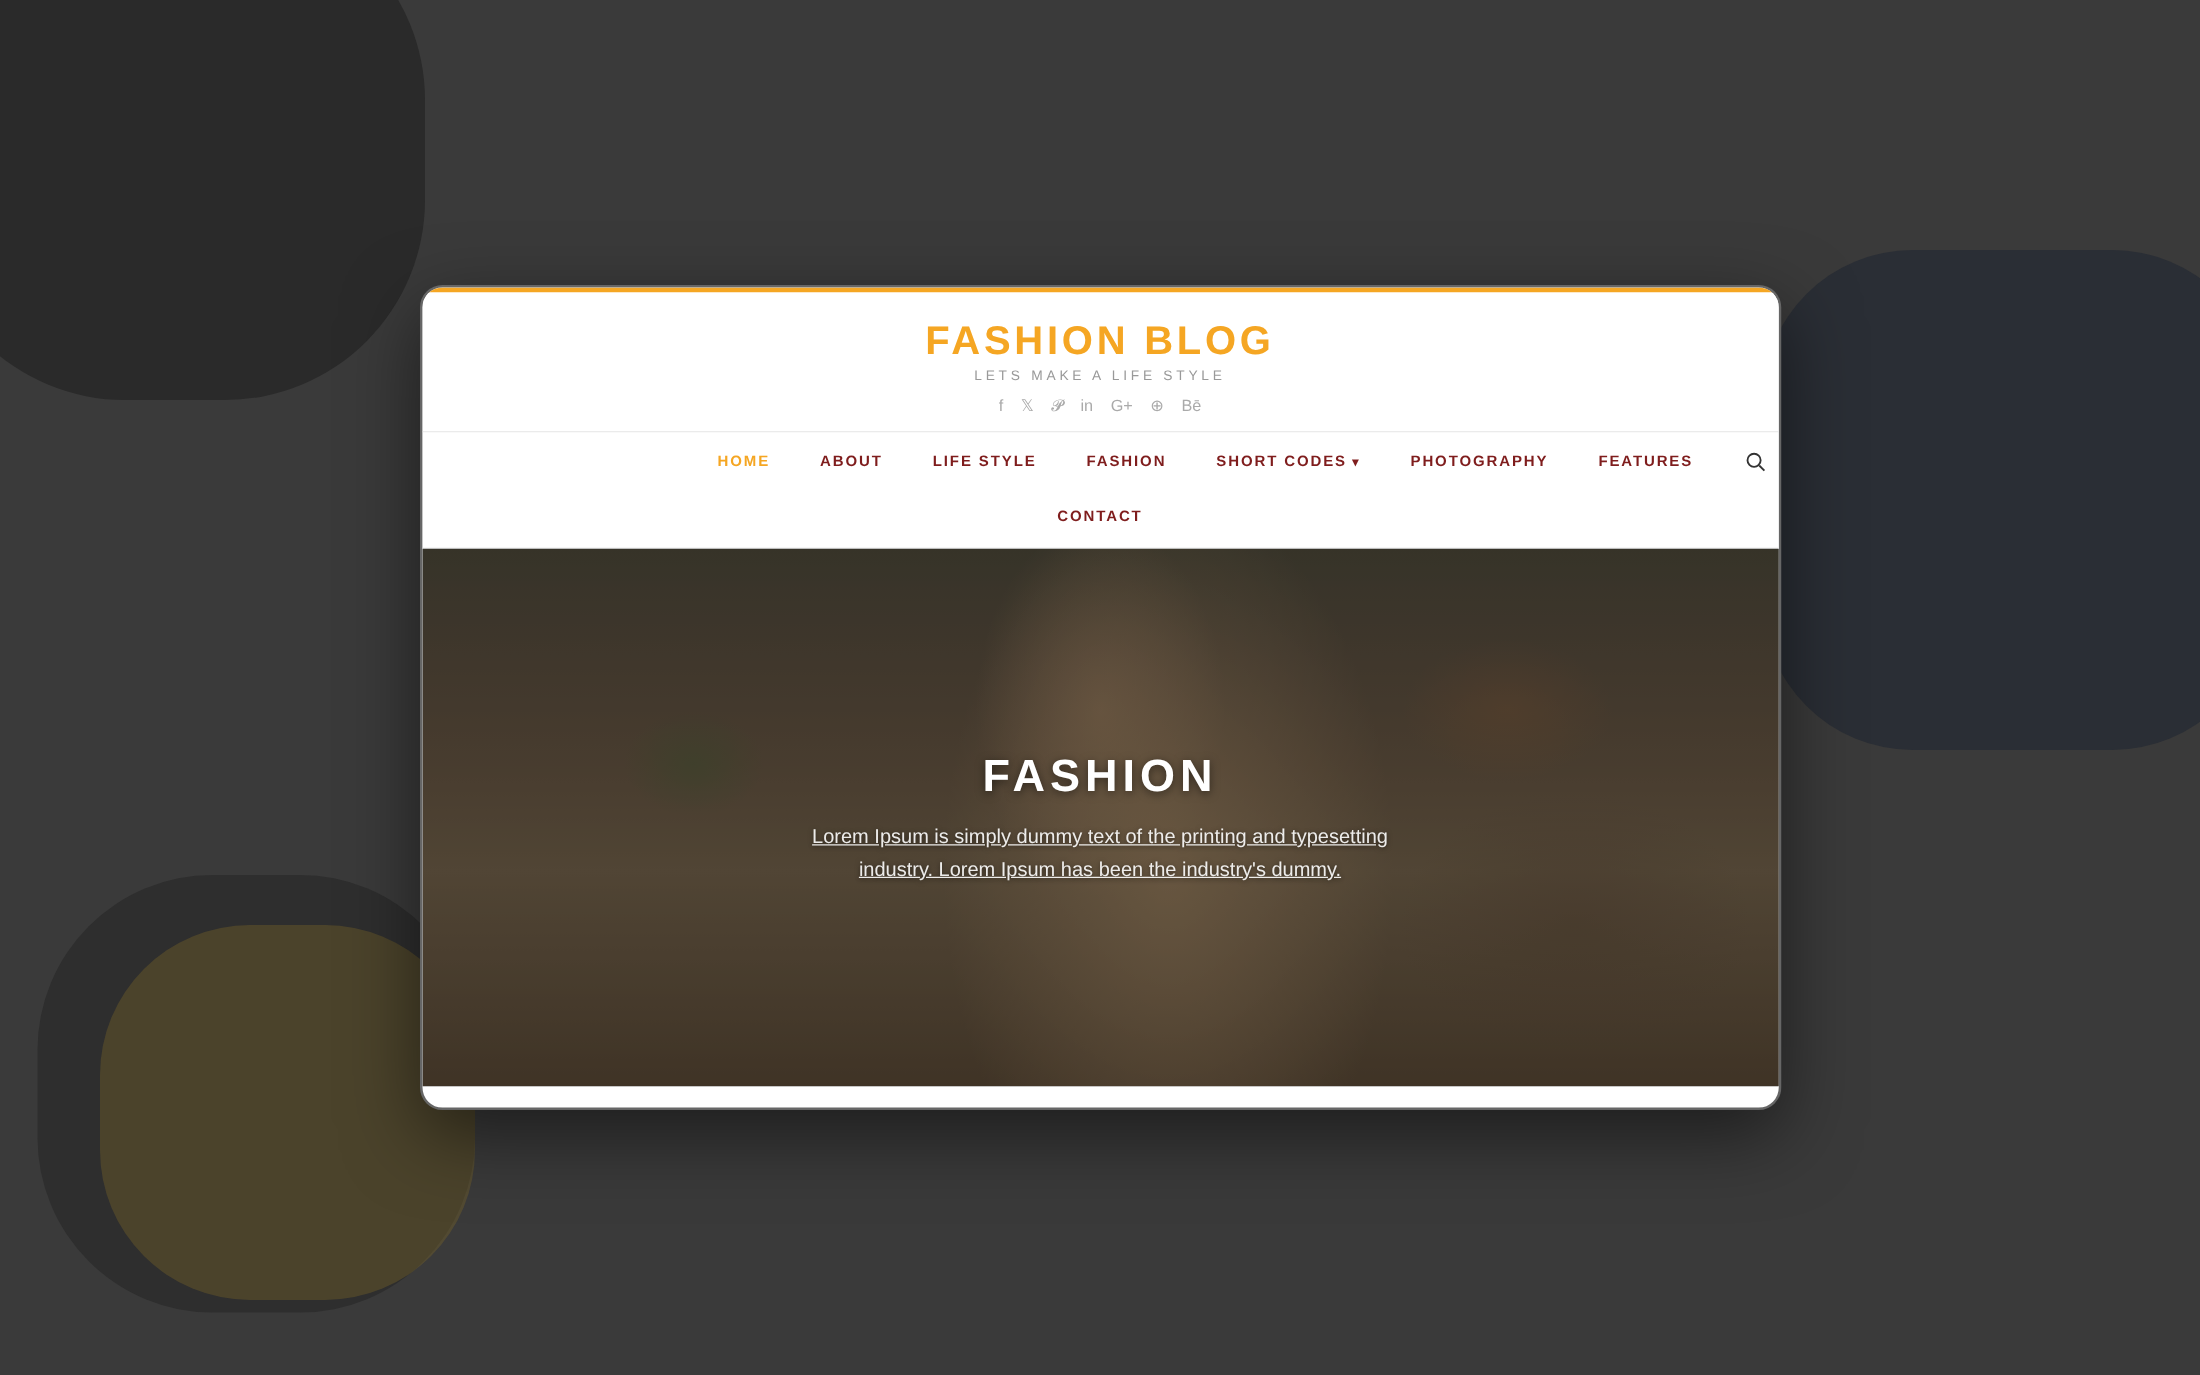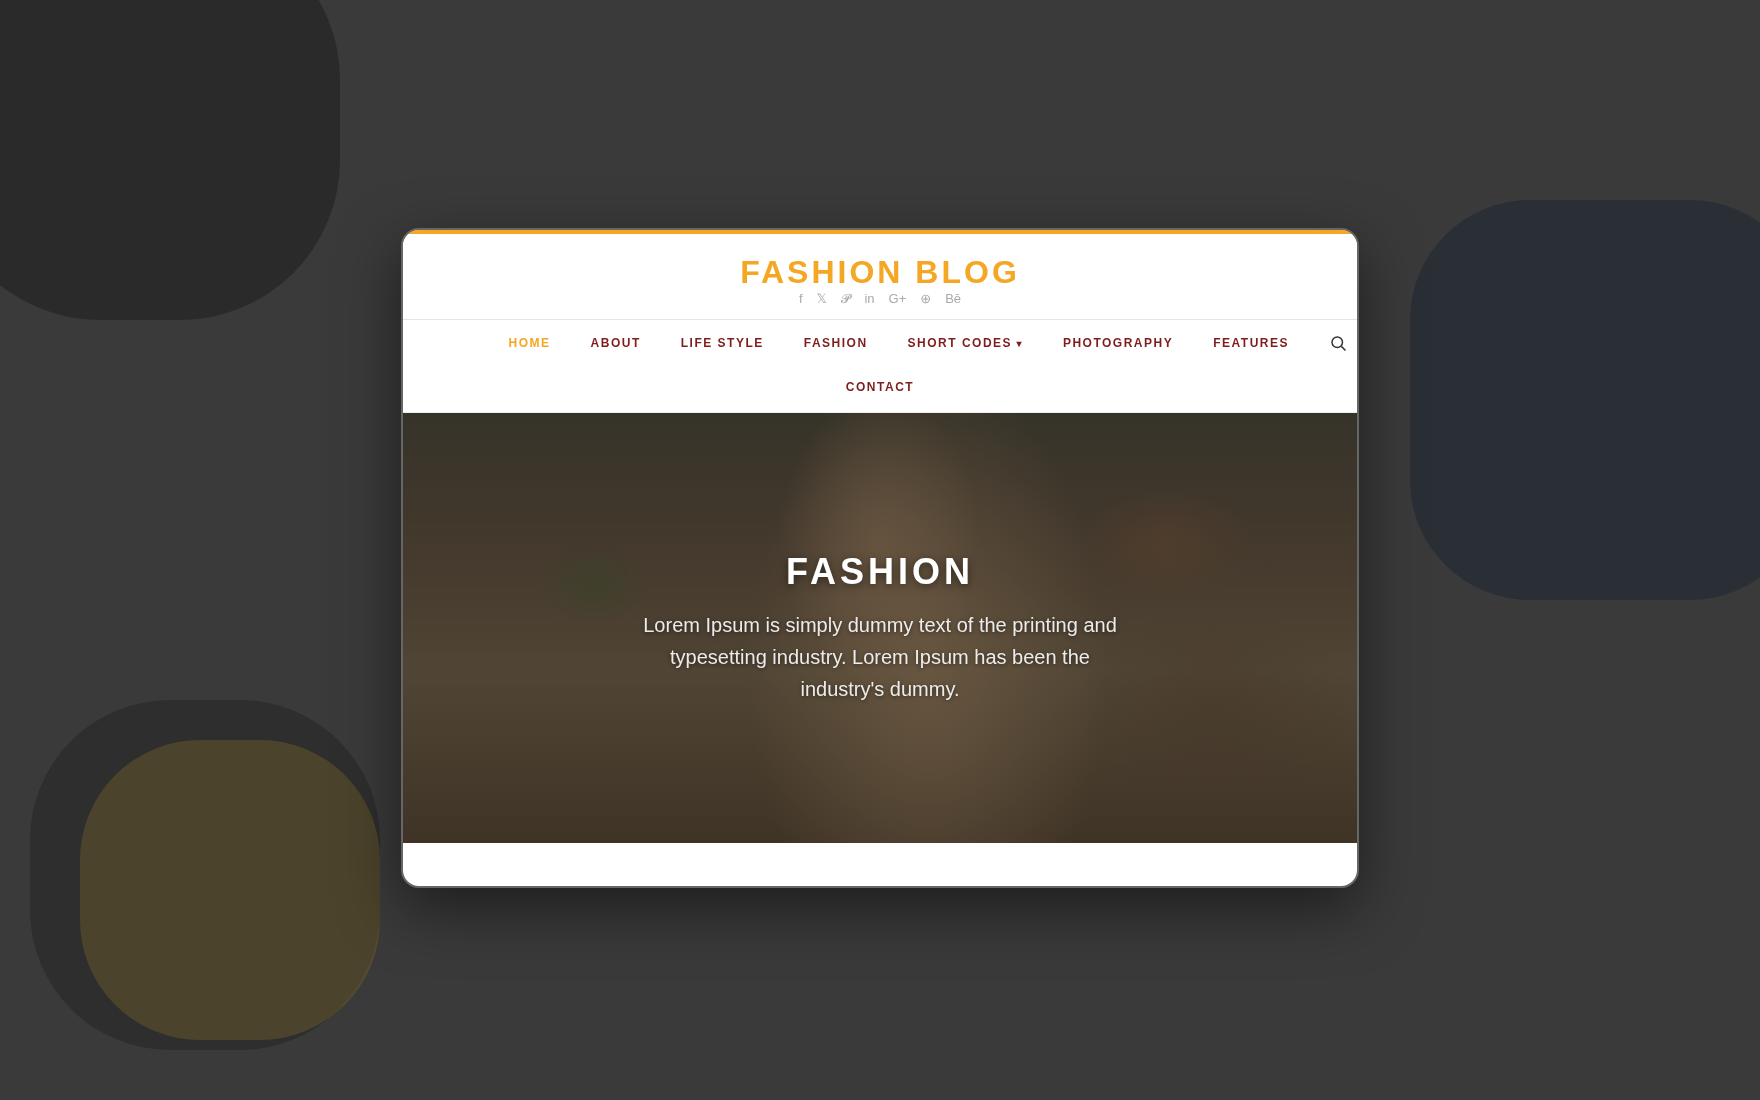--- a/index.html
+++ b/index.html
@@ -49,21 +49,21 @@
       width: 400px;
       height: 400px;
       background: #2a2e35;
       top: 200px;
       right: -50px;
       border-radius: 30%;
     }
 
     
     .browser-window {
-      width: 958px;
+      width: 1089px;
       height: 660px;
       background: #fff;
       border-radius: 18px;
       overflow: hidden;
       border: 2px solid #666;
       box-shadow: 0 20px 60px rgba(0,0,0,0.5);
       position: relative;
       z-index: 10;
       margin-top: 16px;
     }
@@ -225,24 +225,25 @@
       font-size: 36px;
       font-weight: 900;
       letter-spacing: 4px;
       text-transform: uppercase;
       color: #fff;
       margin-bottom: 16px;
       text-shadow: 0 2px 8px rgba(0,0,0,0.5);
     }
 
     .hero-description {
-      font-size: 20px;
+      font-size: 16px;
       line-height: 1.6;
       color: rgba(255,255,255,0.9);
       text-shadow: 0 1px 4px rgba(0,0,0,0.5);
+      text-decoration: underline;
     }
 
     
     .search-svg {
       width: 18px;
       height: 18px;
       stroke: #333;
       fill: none;
       stroke-width: 2;
     }
@@ -254,20 +255,21 @@
 <div class="bg-shape bg-shape-2"></div>
 <div class="bg-shape bg-shape-3"></div>
 <div class="bg-shape bg-shape-4"></div>
 
 <div class="browser-window">
 
   <div class="browser-top-bar"></div>
 
   <header class="site-header">
     <div class="site-title">FASHION BLOG</div>
+    <div class="site-tagline">LETS MAKE A LIFE STYLE</div>
     <div class="social-icons">
       <a class="social-icon">f</a>
       <a class="social-icon">𝕏</a>
       <a class="social-icon">𝓟</a>
       <a class="social-icon">in</a>
       <a class="social-icon">G+</a>
       <a class="social-icon">⊕</a>
       <a class="social-icon">Bē</a>
     </div>
   </header>

